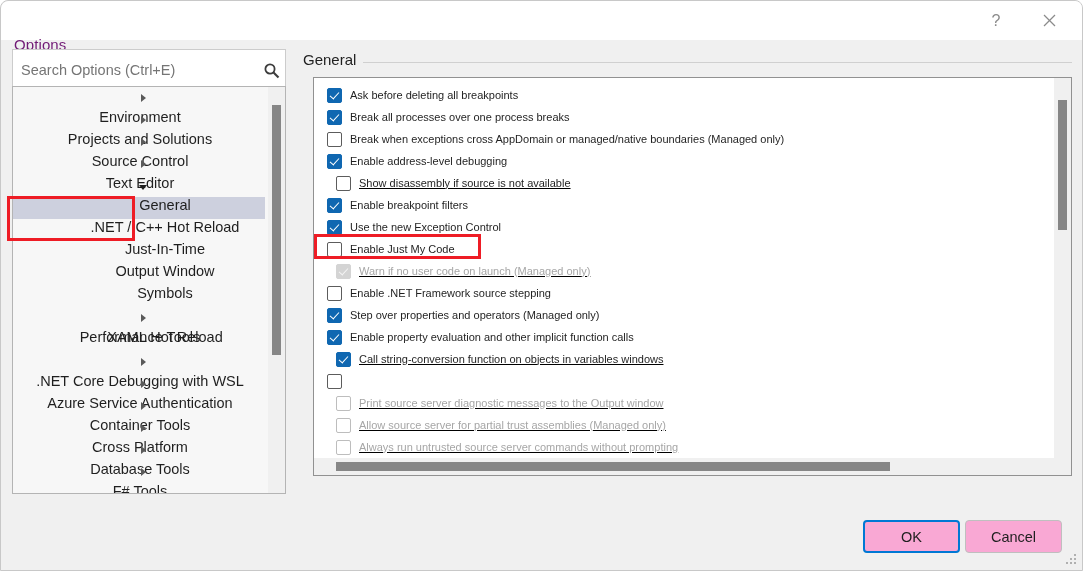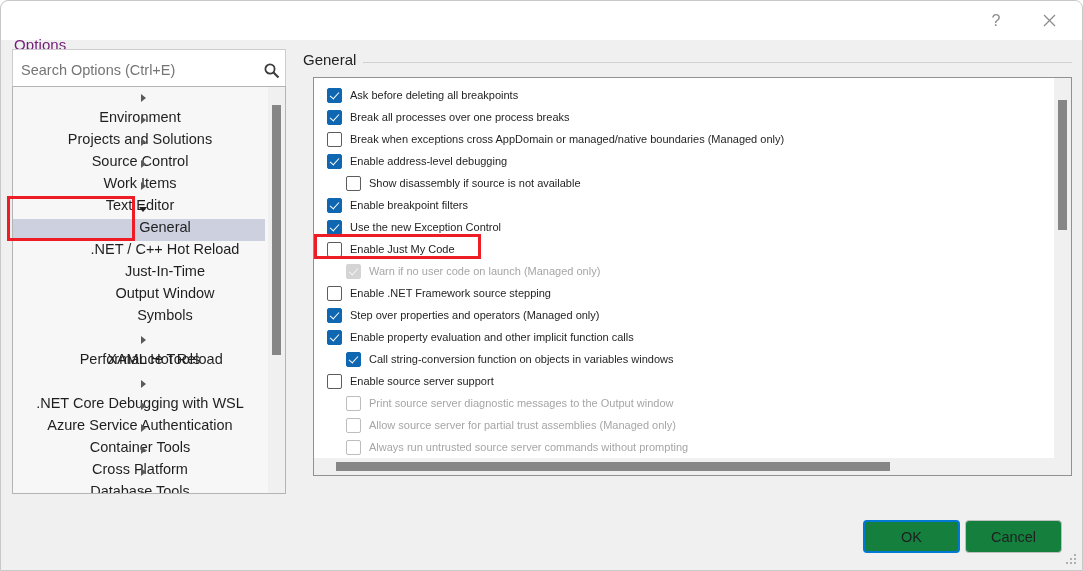--- a/index.html
+++ b/index.html
@@ -165,21 +165,21 @@
     width: 716px;
   }
   .opt-row {
     position: relative;
     height: 22px;
     display: flex;
     align-items: center;
     white-space: nowrap;
     padding-left: 13px;
   }
-  .opt-row.indent { padding-left: 32px; }
+  .opt-row.indent { padding-left: 22px; text-decoration: underline; }
   .cb {
     width: 15px; height: 15px;
     flex: 0 0 15px;
     border: 1px solid #5c5c5c;
     border-radius: 2px;
     background: #ffffff;
     position: relative;
     margin-right: 8px;
   }
   .cb.checked {
@@ -229,21 +229,21 @@
     left: 22px; top: 4px;
     width: 554px; height: 9px;
     background: #868686;
   }
 
   
   .btn {
     position: absolute;
     top: 519px;
     height: 33px;
-    background: #15803d;
+    background: #f9a8d4;
     border: 1px solid #bfbfbf;
     border-radius: 4px;
     font-family: "Liberation Sans", sans-serif;
     font-size: 14.5px;
     color: #1f1f1f;
     cursor: default;
   }
   #ok-button {
     left: 862px; width: 97px;
     border: 2px solid #0078d4;
@@ -315,26 +315,20 @@
         <div class="tree-row lvl1">
           <span class="tw">
             <span class="tw-collapsed"></span>
           </span>
           <span class="tree-label">Source Control</span>
         </div>
         <div class="tree-row lvl1">
           <span class="tw">
             <span class="tw-collapsed"></span>
           </span>
-          <span class="tree-label">Work Items</span>
-        </div>
-        <div class="tree-row lvl1">
-          <span class="tw">
-            <span class="tw-collapsed"></span>
-          </span>
           <span class="tree-label">Text Editor</span>
         </div>
         <div class="tree-row lvl1">
           <span class="tw">
             <span class="tw-expanded"></span>
           </span>
           <span class="tree-label">Debugging</span>
         </div>
         <div class="tree-row lvl2 selected">
           <span class="tree-label">General</span>
@@ -454,21 +448,20 @@
         <div class="opt-row">
           <span class="cb checked"></span>
           <span class="opt-label">Enable property evaluation and other implicit function calls</span>
         </div>
         <div class="opt-row indent">
           <span class="cb checked"></span>
           <span class="opt-label">Call string-conversion function on objects in variables windows</span>
         </div>
         <div class="opt-row">
           <span class="cb"></span>
-          <span class="opt-label">Enable source server support</span>
         </div>
         <div class="opt-row indent dim">
           <span class="cb disabled"></span>
           <span class="opt-label">Print source server diagnostic messages to the Output window</span>
         </div>
         <div class="opt-row indent dim">
           <span class="cb disabled"></span>
           <span class="opt-label">Allow source server for partial trust assemblies (Managed only)</span>
         </div>
         <div class="opt-row indent dim">

